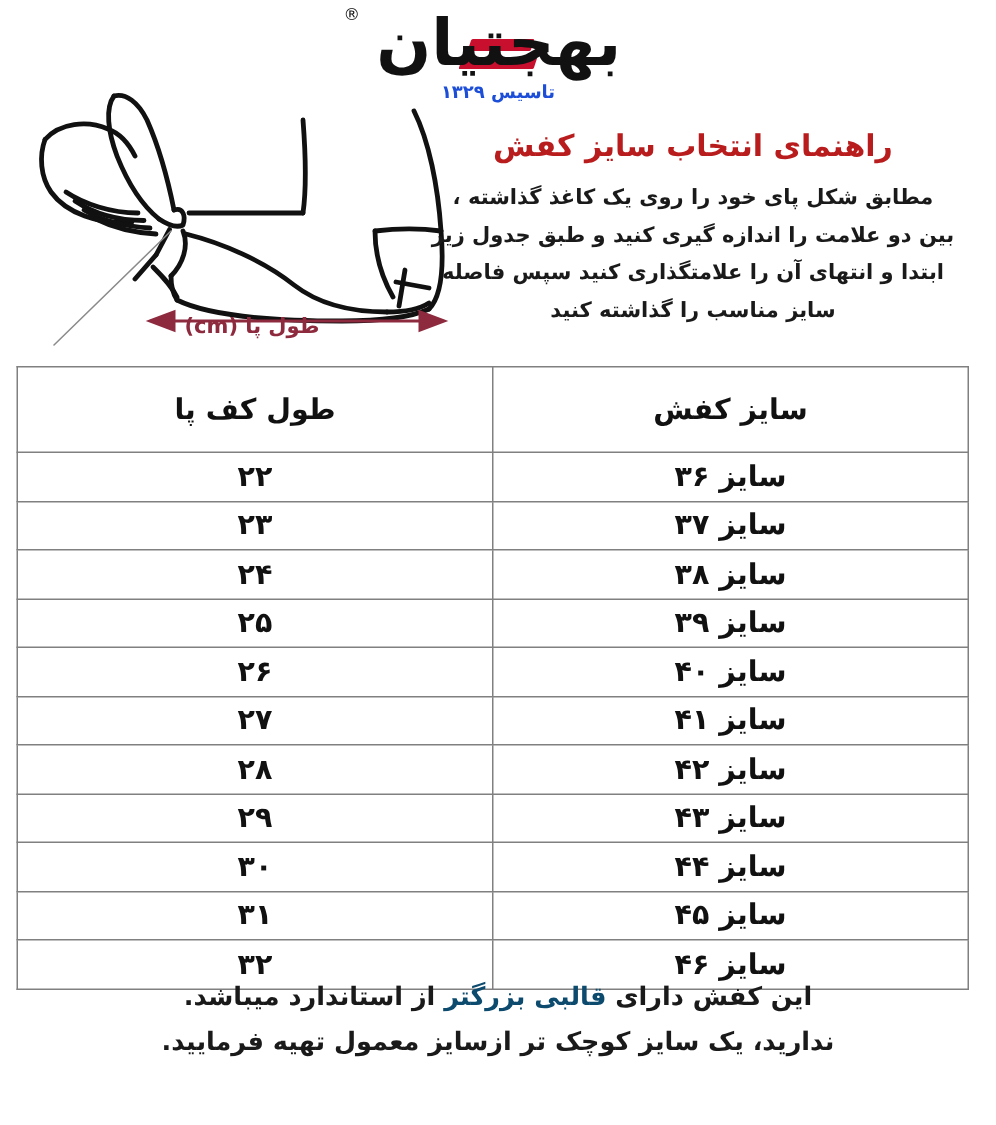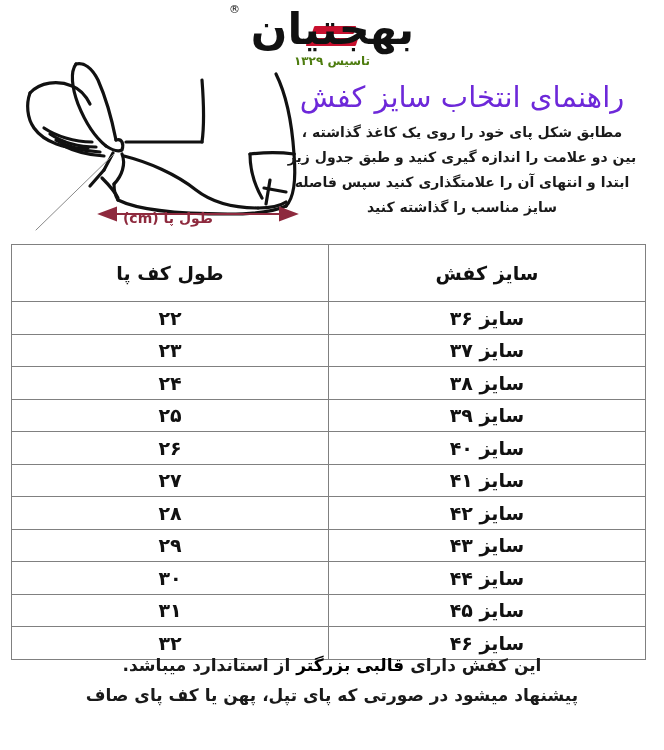--- a/index.html
+++ b/index.html
@@ -67,21 +67,21 @@
   .logo-stroke.s1 { left: 96px; top: 24px;  width: 42px; height: 8px; }
   .logo-stroke.s2 { left: 90px; top: 36px;  width: 50px; height: 8px; }
   .logo-estd {
     position: absolute;
     left: 0;
     right: 0;
     top: 52px;
     text-align: center;
     font-size: 12px;
     font-weight: bold;
-    color: #4d7c0f;
+    color: #1d4ed8;
     direction: rtl;
     letter-spacing: 0.5px;
   }
 
   
   .illustration {
     position: absolute;
     left: 18px;
     top: 58px;
     width: 300px;
@@ -92,23 +92,23 @@
   
   .title-col {
     position: absolute;
     right: 8px;
     top: 80px;
     width: 388px;
     text-align: center;
     direction: rtl;
   }
   .guide-title {
-    font-size: 29px;
-    font-weight: normal;
-    color: #6d28d9;
+    font-size: 20px;
+    font-weight: bold;
+    color: #b91c1c;
     line-height: 34px;
     margin: 0 0 6px 0;
     letter-spacing: -0.5px;
   }
   .guide-instructions {
     font-size: 14px;
     color: #1a1a1a;
     line-height: 25px;
     margin: 0;
     font-weight: bold;
@@ -159,21 +159,21 @@
     top: 650px;
     text-align: center;
     direction: rtl;
     font-size: 17px;
     font-weight: bold;
     color: #1a1a1a;
     line-height: 30px;
     padding: 0 26px;
   }
   .footer-note .ln { display: block; }
-  .hl-red { color: #000000; }
+  .hl-red { color: #0c4a6e; }
 </style>
 </head>
 <body>
 
 <div class="header-zone">
 
   <div class="logo-block">
     <div class="logo-svg-wrap">
       <span class="logo-reg">®</span>
       <span class="logo-stroke s1"></span>
@@ -301,14 +301,14 @@
           <td class="col-foot">۳۲</td>
         </tr>
       </tbody>
   </table>
 </div>
 
 <div class="footer-note">
   <span class="ln">
     <span>این کفش دارای </span><span class="hl-red">قالبی بزرگتر</span><span> از استاندارد میباشد.</span>
   </span>
-  <span class="ln">پیشنهاد میشود در صورتی که پای تپل، پهن یا کف پای صاف</span>
+  <span class="ln">ندارید، یک سایز کوچک تر ازسایز معمول تهیه فرمایید.</span>
 </div>
 
 </body></html>

